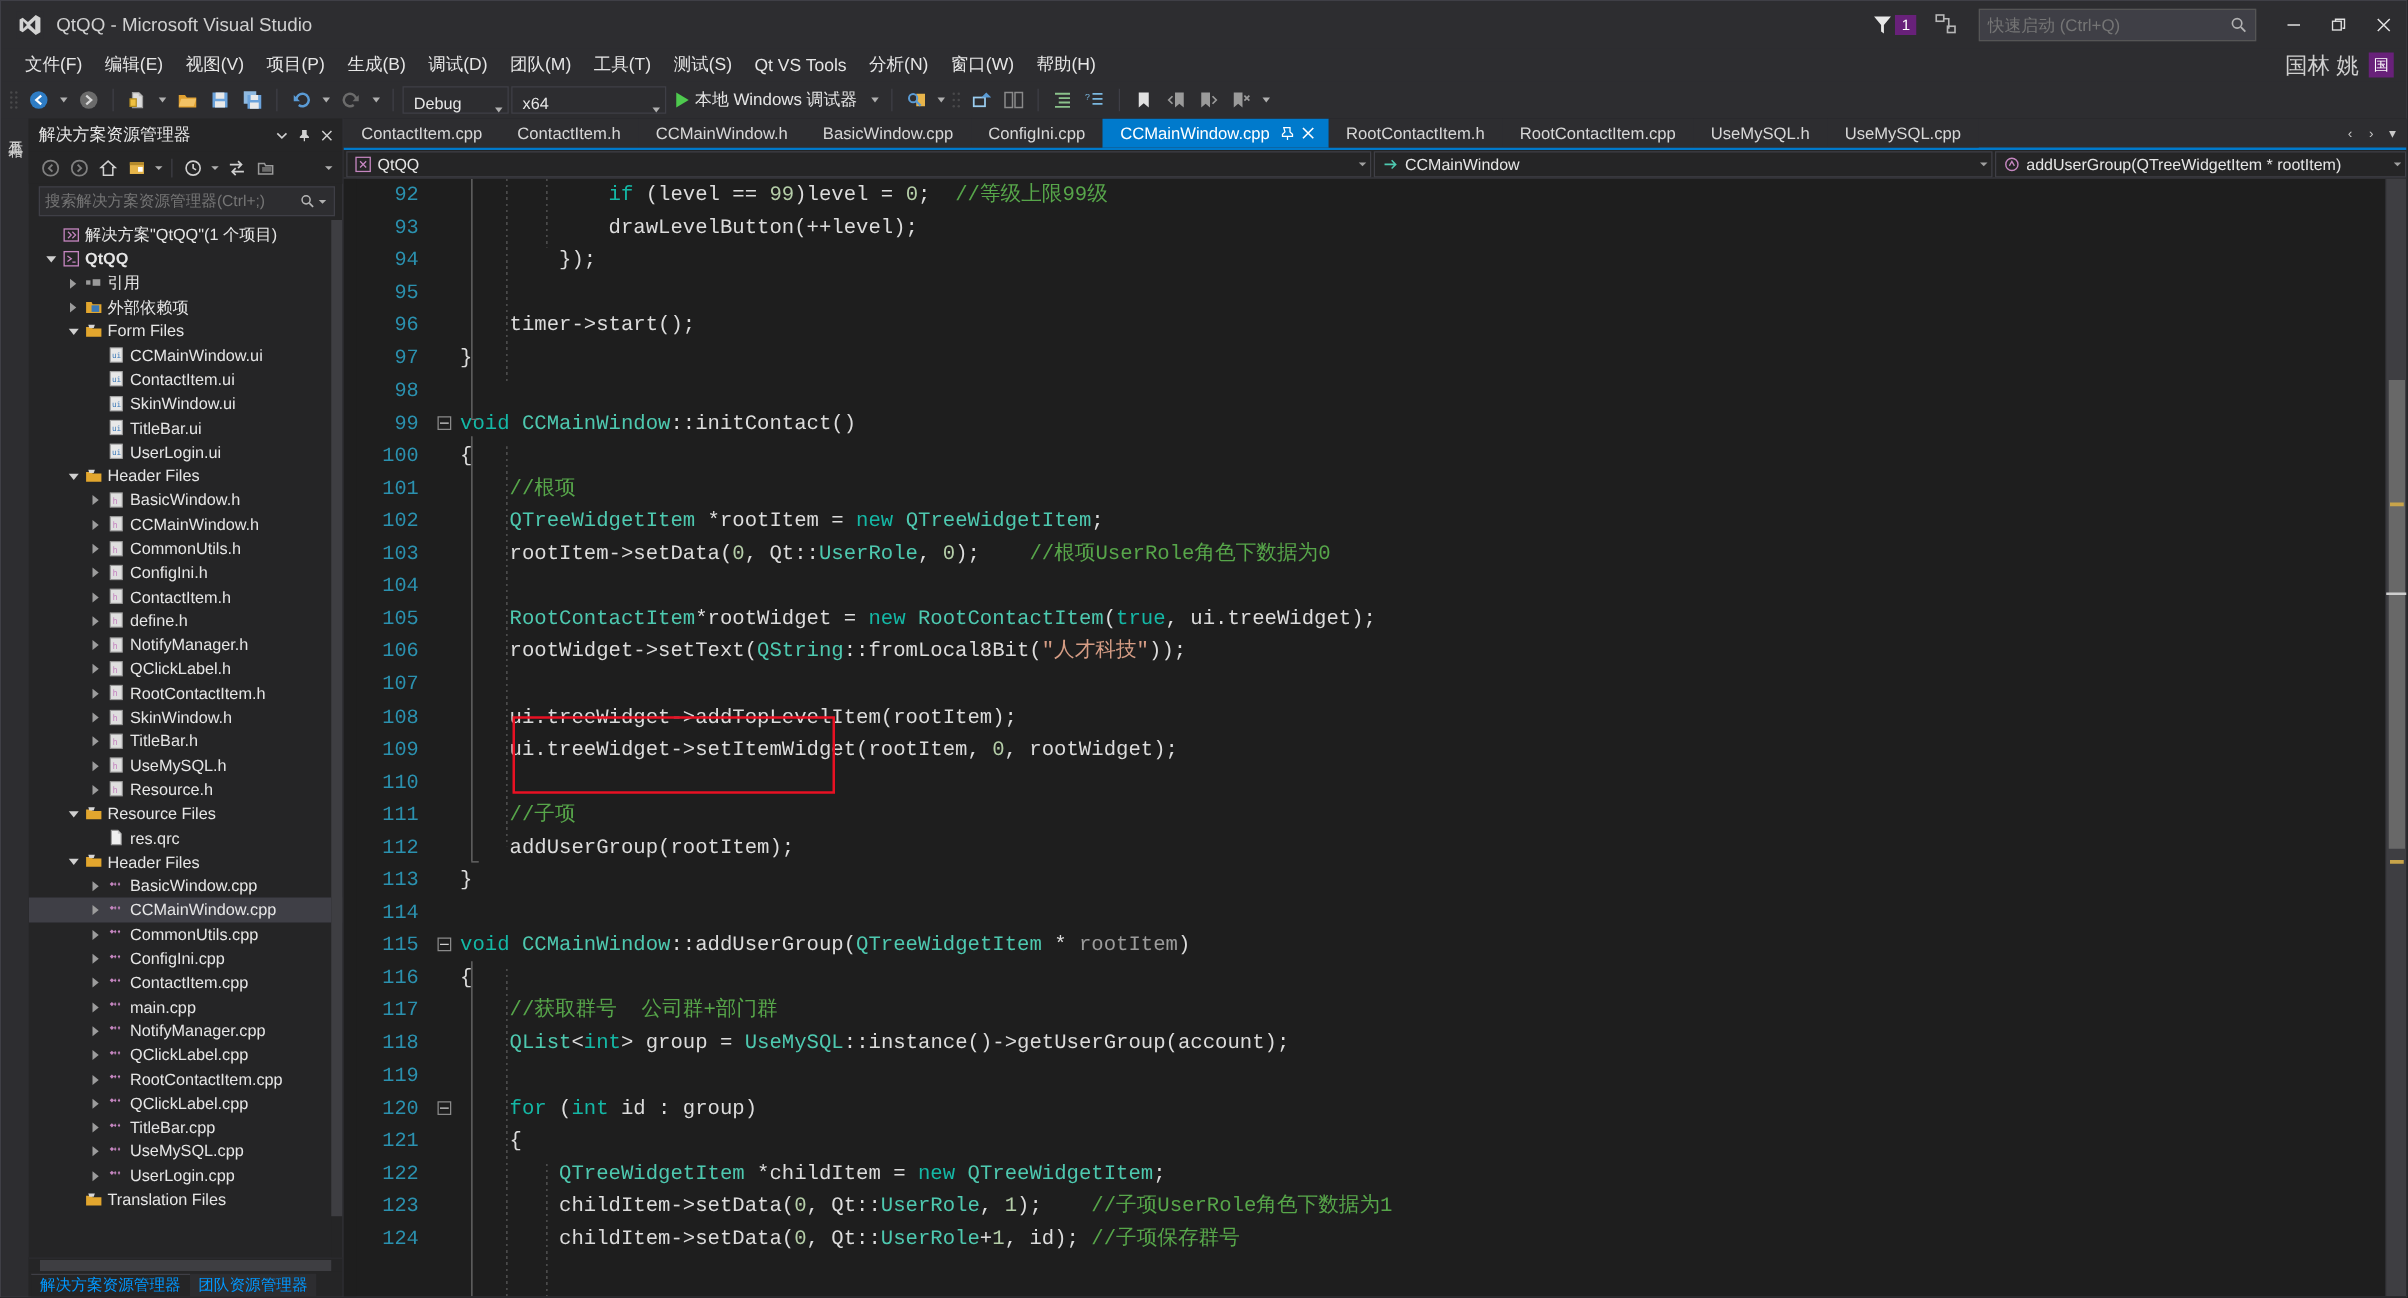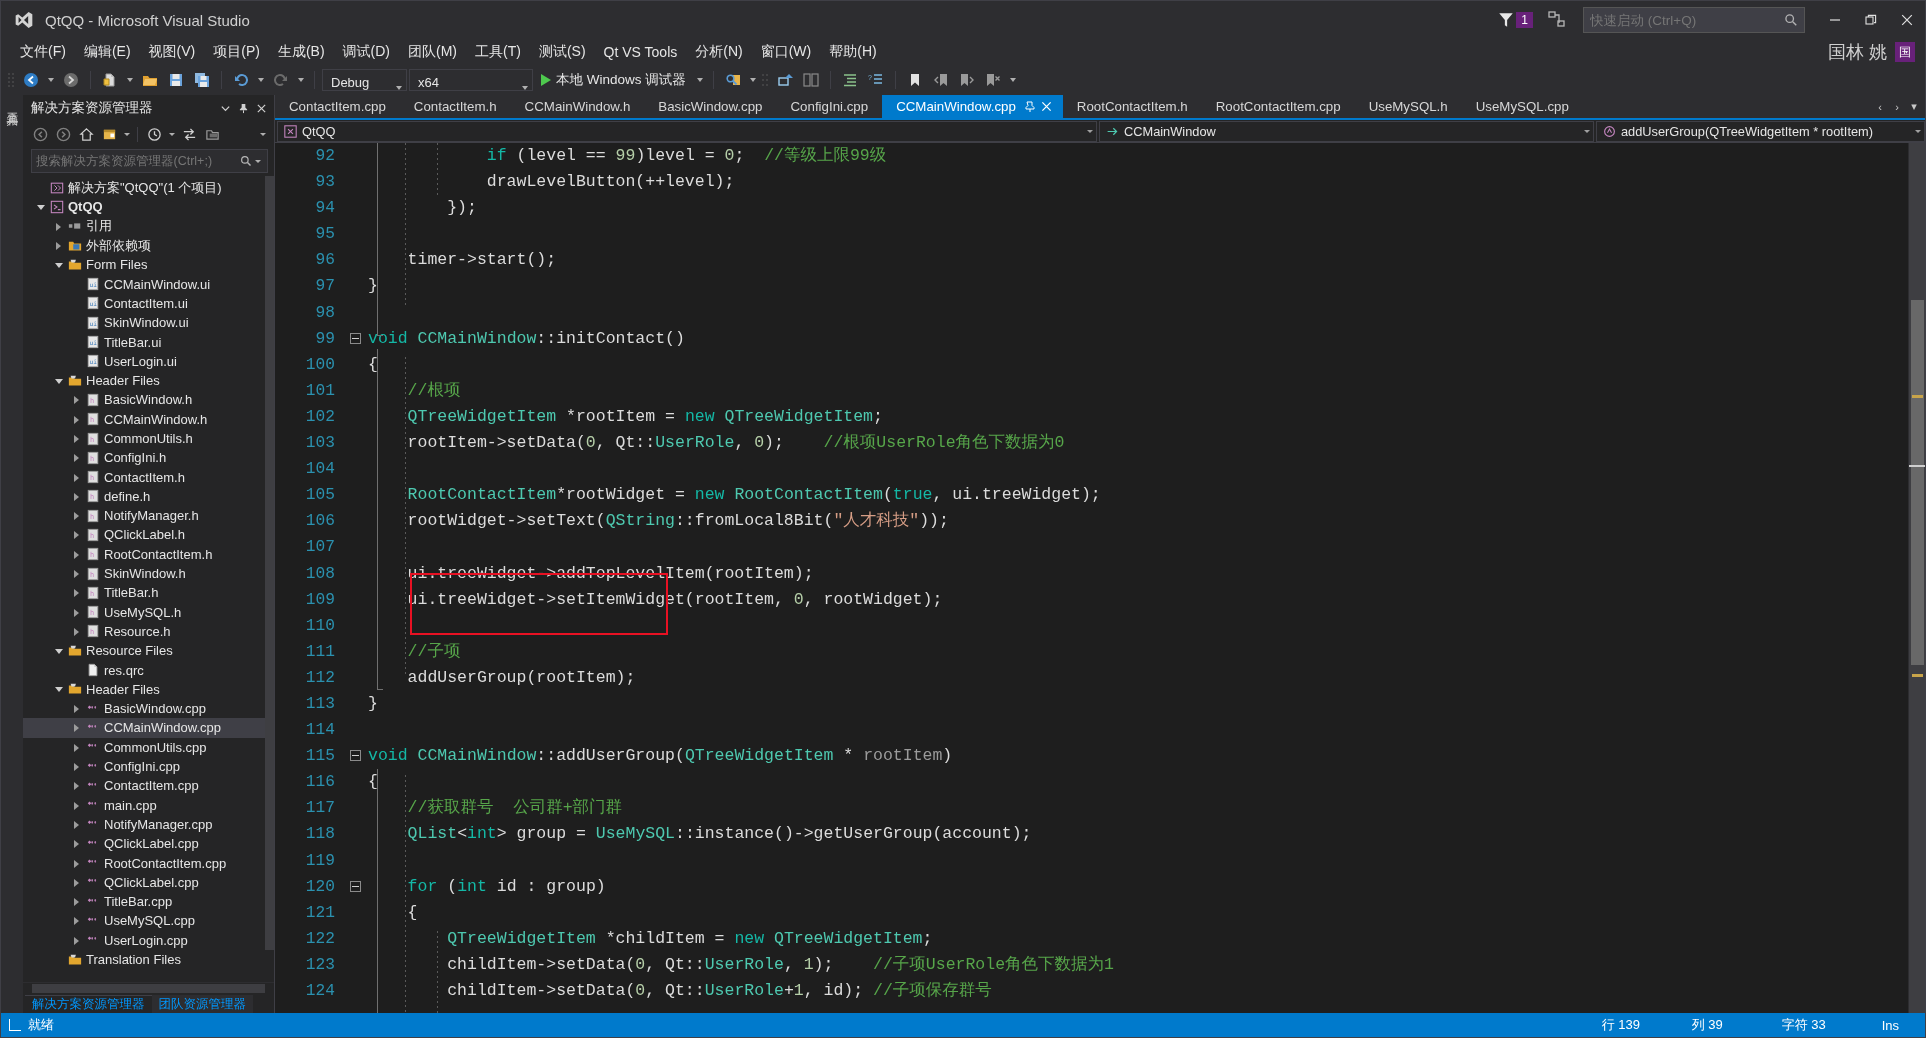--- a/index.html
+++ b/index.html
@@ -1214,27 +1214,15 @@
           <div class="vthumb" style="top:18%;height:42%;"></div>
           <div class="marker" style="top:29%;background:#c8a44a;"></div>
           <div class="marker" style="top:61%;background:#c8a44a;"></div>
           <div class="caret-pos" style="top:37%;"></div>
         </div>
       </div>
 
     </div>
   </div>
 
-  <div class="statusbar">
-    <div class="sb-ready">
-      <span class="sb-flag"></span>
-      <span>就绪</span>
-    </div>
-    <div class="sb-right">
-      <span class="sb-cell">行 139</span>
-      <span class="sb-cell">列 39</span>
-      <span class="sb-cell">字符 33</span>
-      <span class="sb-ins">Ins</span>
-    </div>
-  </div>
 
 
 </div>
 
 </body></html>

